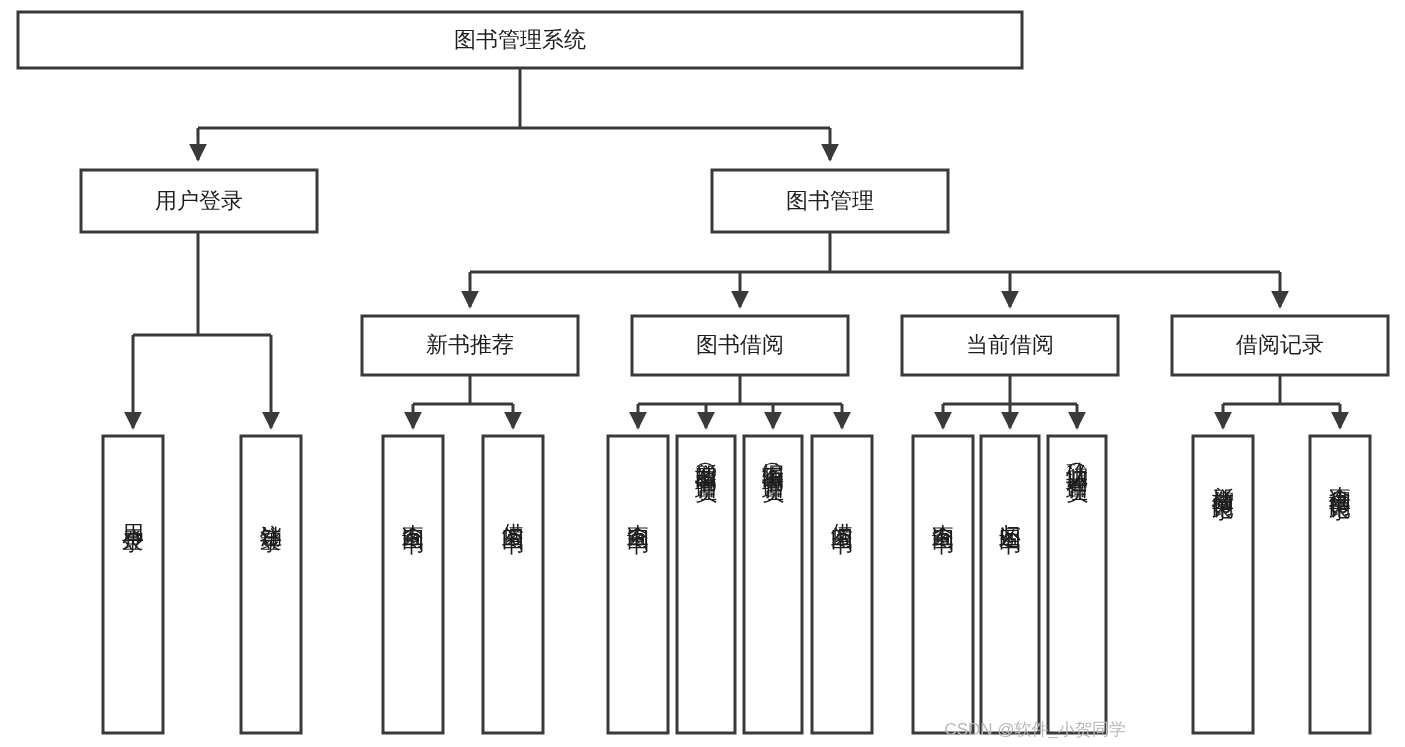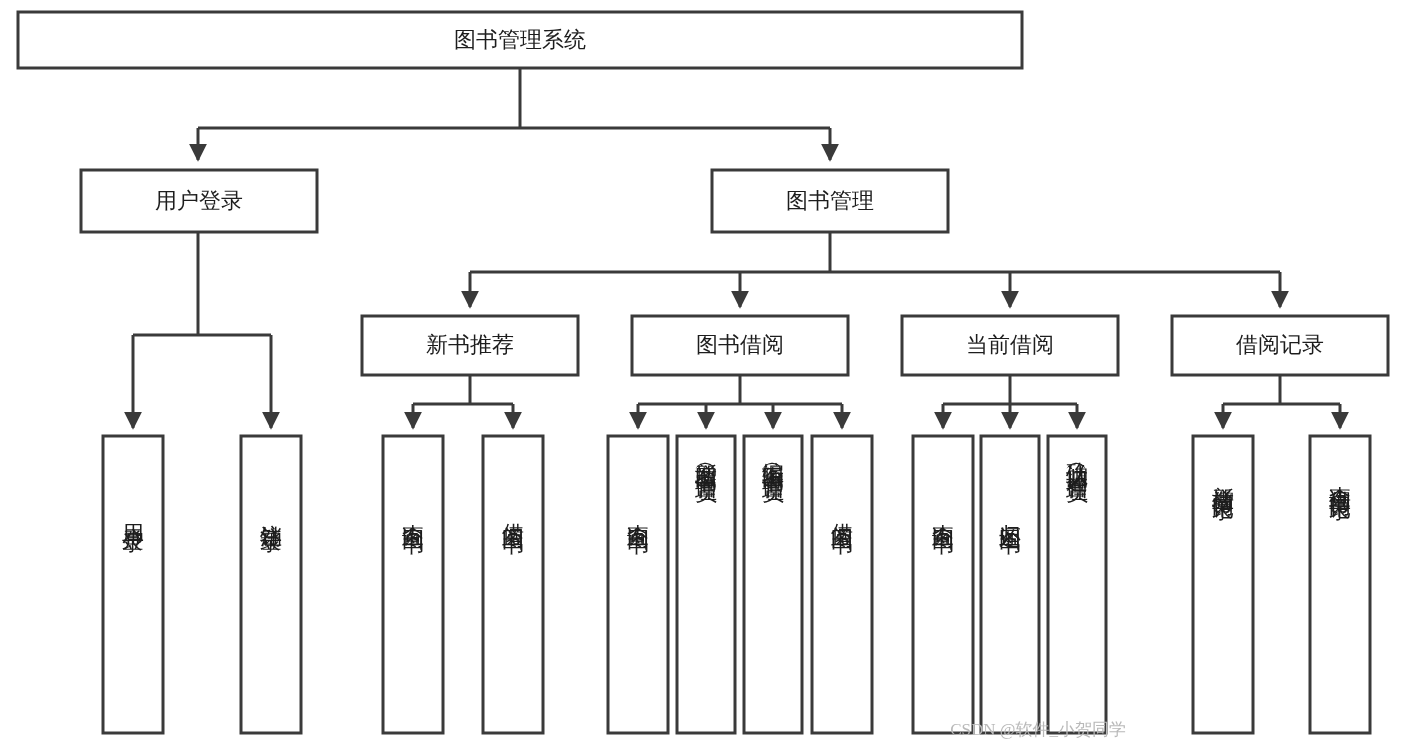--- a/index.html
+++ b/index.html
@@ -63,21 +63,21 @@
     font-size: 22px;
     line-height: 1.0;
     color: #1d1d1d;
     letter-spacing: 3px;
     white-space: nowrap;
   }
   .watermark {
     position: absolute;
     right: 8px;
     bottom: 6px;
-    font-family: Liberation Serif, serif;
+    font-family: Liberation Sans, sans-serif;
     font-size: 17px;
     color: #b9b9b9;
     white-space: nowrap;
     pointer-events: none;
   }
 </style>
 </head>
 <body>
 
 <div id="diagram-root">

